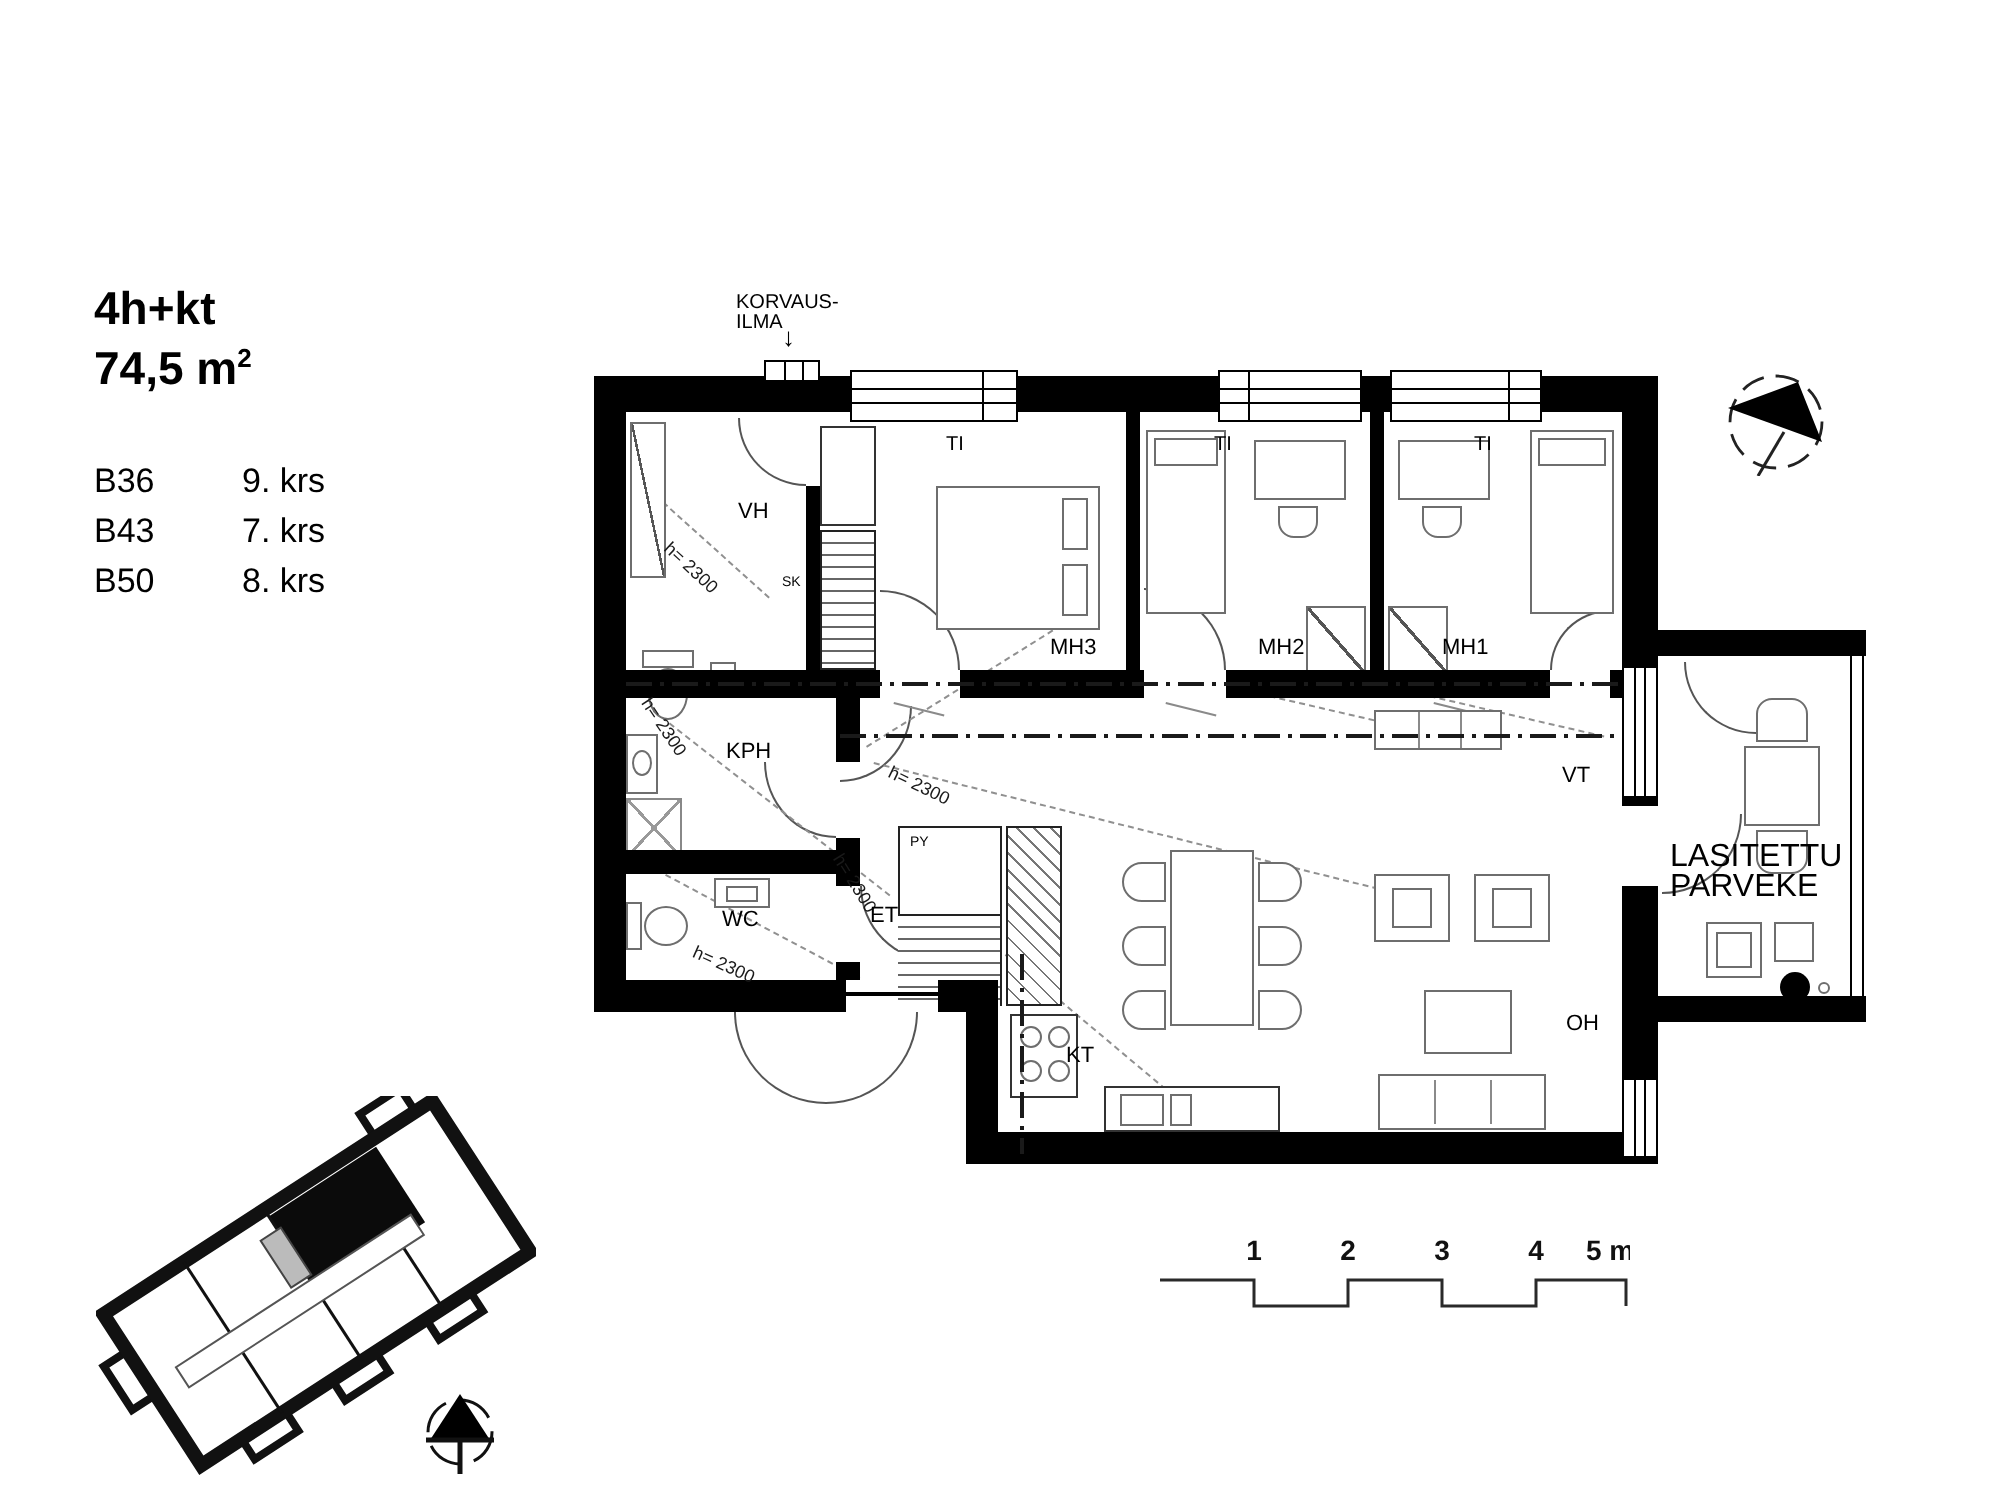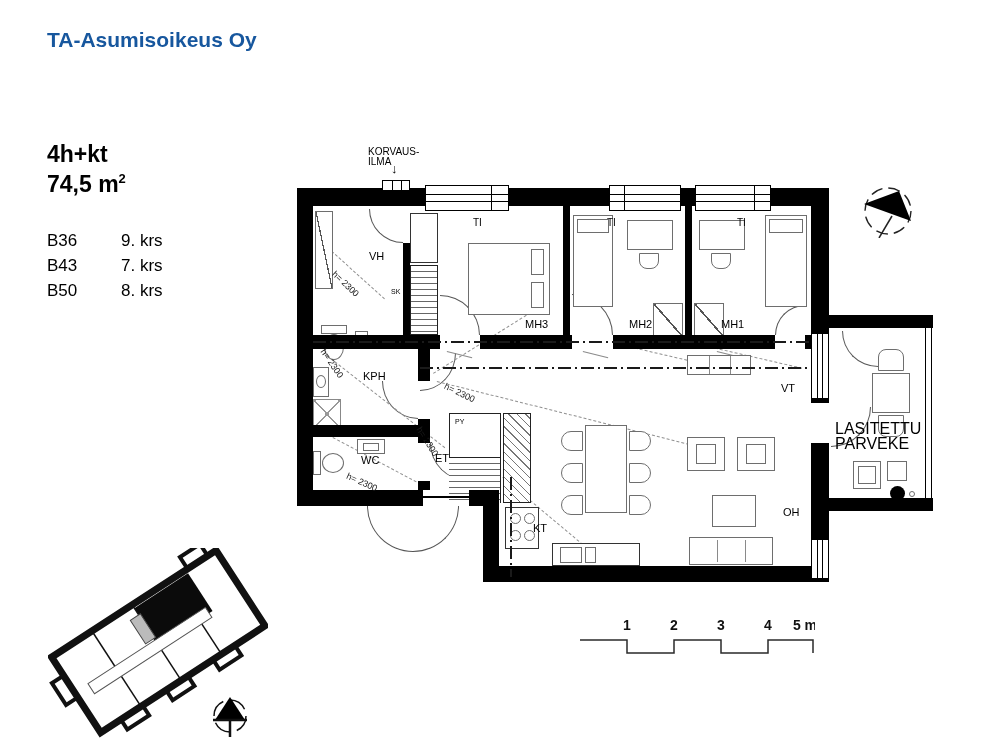--- a/index.html
+++ b/index.html
@@ -45,21 +45,20 @@
                    linear-gradient(to bottom right,transparent 48%,#999 48%,#999 52%,transparent 52%)}
   #supply-air{position:absolute;left:368px;top:147px;font-size:10px;line-height:9.5px;z-index:9}
   #supply-arrow{position:absolute;left:391px;top:161px;font-size:13px;z-index:9}
   #balcony-label{position:absolute;font-size:16px;line-height:15px;z-index:8}
   .glass{position:absolute;background:#fff;border-left:1.5px solid #000;border-right:1.5px solid #000;box-sizing:border-box;z-index:3}
 </style>
 </head>
 <body>
 
 <div id="brand">
-  <div>TA-Asumisoikeus Oy</div>
 </div>
 
 <div id="apt-type">4h+kt</div>
 <div id="apt-area"><span>74,5 m</span><sup>2</sup></div>
 
 <div class="unit-row" style="top:231px">
   <span class="uid">B36</span><span>9. krs</span>
 </div>
 <div class="unit-row" style="top:256px">
   <span class="uid">B43</span><span>7. krs</span>

